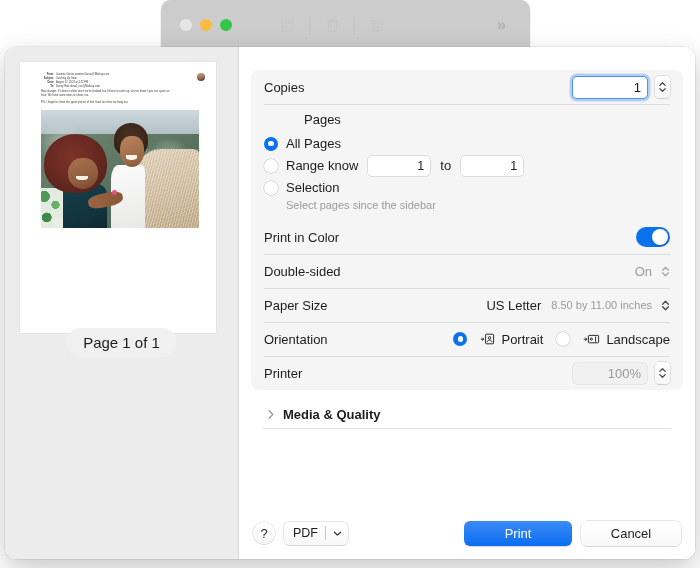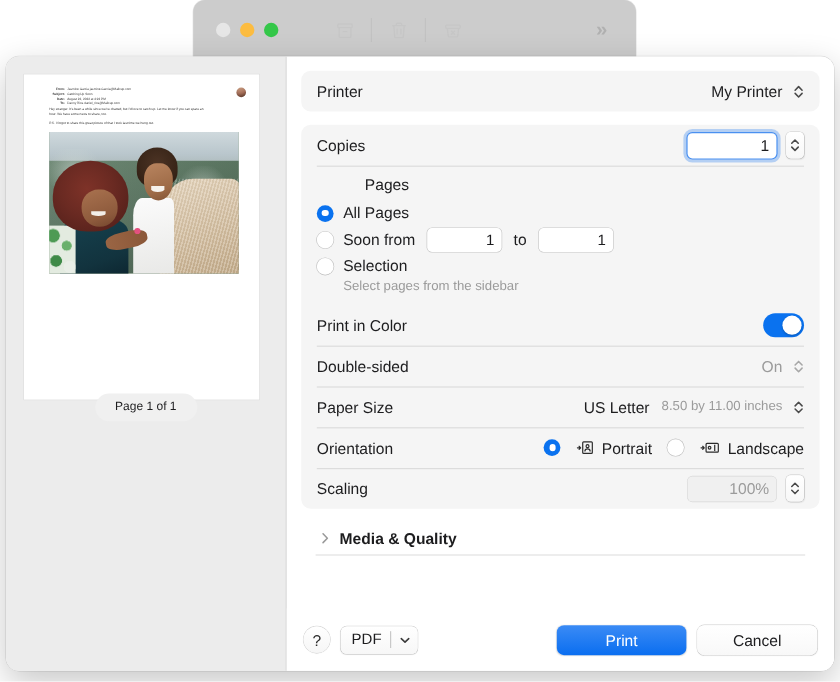--- a/index.html
+++ b/index.html
@@ -202,21 +202,21 @@
     background: repeating-linear-gradient(105deg, rgba(255,255,255,0.22) 0 1.2px, rgba(0,0,0,0.03) 1.2px 2.6px);
   }
 
   .page-pill {
     position: absolute;
     left: 50%; transform: translateX(-50%);
     top: 281px;
     background: #f0f0f0;
     border-radius: 14px;
     padding: 6px 17px;
-    font-size: 10px;
+    font-size: 15px;
     color: #1d1d1f;
   }
 
   
   .options {
     flex: 1;
     background: #ffffff;
     display: flex;
     flex-direction: column;
     position: relative;
@@ -498,33 +498,20 @@
         </div>
       </div>
 
       <div class="page-pill">Page 1 of 1</div>
     </div>
 
     <div class="options">
       <div class="opt-scroll">
 
         <div class="group">
-          <div class="row">
-            <span class="label">Printer</span>
-            <span class="spacer"></span>
-            <span class="value">
-              <span>My Printer</span>
-              <span class="chev">
-                <svg width="9" height="13" viewBox="0 0 9 13" fill="none" stroke="currentColor" stroke-width="1.3" stroke-linecap="round" stroke-linejoin="round">
-                  <path d="M1.6 5.2 4.5 2.2 7.4 5.2"></path>
-                    <path d="M1.6 7.8 4.5 10.8 7.4 7.8"></path>
-                </svg>
-              </span>
-            </span>
-          </div>
         </div>
 
         <div class="group">
 
           <div class="row">
             <span class="label">Copies</span>
             <span class="spacer"></span>
             <span class="num-field focused">1</span>
             <span class="stepper">
               <svg width="9" height="14" viewBox="0 0 9 14" fill="none" stroke="#4a4a4a" stroke-width="1.3" stroke-linecap="round" stroke-linejoin="round">
@@ -537,31 +524,31 @@
           <div class="pages-block">
             <div class="pages-title">Pages</div>
 
             <div class="radio-row">
               <span class="radio on"></span>
               <span class="radio-label">All Pages</span>
             </div>
 
             <div class="radio-row">
               <span class="radio"></span>
-              <span class="radio-label">Soon from</span>
+              <span class="radio-label">Range know</span>
               <span class="range-field">1</span>
               <span class="to-label">to</span>
               <span class="range-field">1</span>
             </div>
 
             <div class="radio-row">
               <span class="radio"></span>
               <span class="radio-label">Selection</span>
             </div>
-            <div class="hint">Select pages from the sidebar</div>
+            <div class="hint">Select pages since the sidebar</div>
           </div>
 
           <div class="row">
             <span class="label">Print in Color</span>
             <span class="spacer"></span>
             <span class="toggle"></span>
           </div>
 
           <div class="row">
             <span class="label">Double-sided</span>
@@ -615,21 +602,21 @@
                   <rect x="5.4" y="3.4" width="10.2" height="7.4" rx="0.8"></rect>
                   <circle cx="8.3" cy="7.1" r="1.1"></circle>
                   <path d="M12.6 4.6v5.2"></path>
                 </svg>
               </span>
               <span class="radio-label">Landscape</span>
             </span>
           </div>
 
           <div class="row">
-            <span class="label">Scaling</span>
+            <span class="label">Printer</span>
             <span class="spacer"></span>
             <span class="num-field dim">100%</span>
             <span class="stepper">
               <svg width="9" height="14" viewBox="0 0 9 14" fill="none" stroke="#4a4a4a" stroke-width="1.3" stroke-linecap="round" stroke-linejoin="round">
                 <path d="M1.8 5.4 4.5 2.7 7.2 5.4"></path>
                   <path d="M1.8 8.6 4.5 11.3 7.2 8.6"></path>
               </svg>
             </span>
           </div>
 

